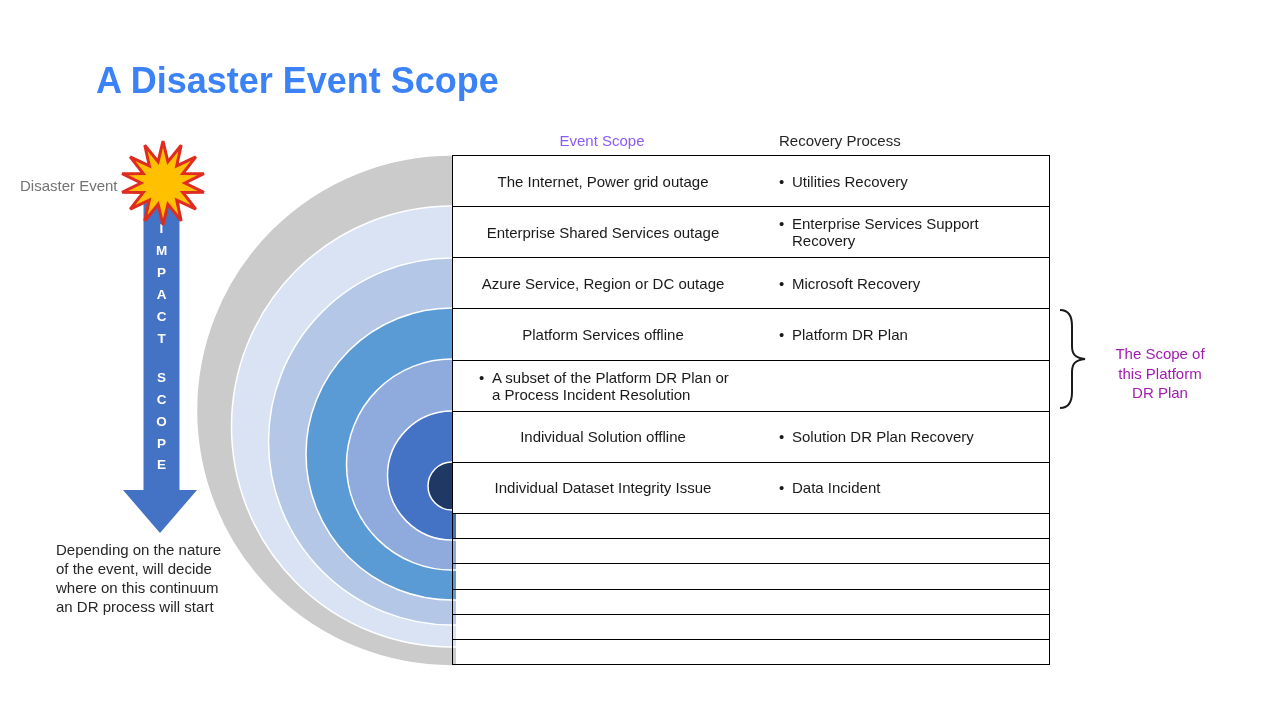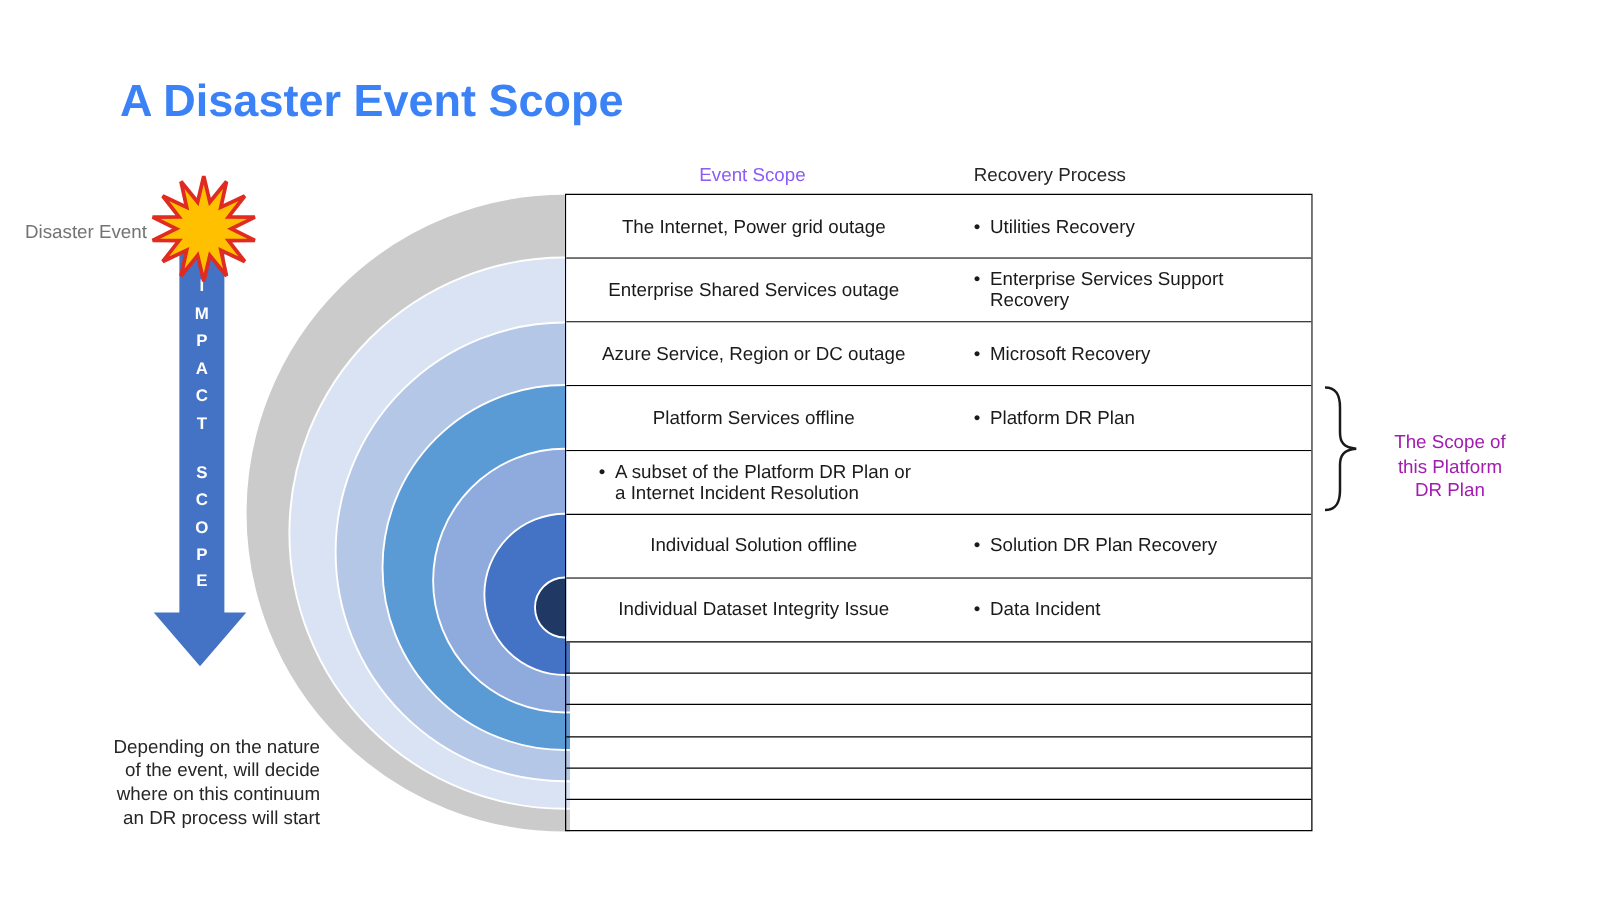--- a/index.html
+++ b/index.html
@@ -18,22 +18,22 @@
   .erow{flex:1;border-bottom:1.5px solid #000;box-sizing:border-box;background:transparent;}
   .erow:last-child{border-bottom:none;}
   .c1{width:300px;display:flex;align-items:center;justify-content:center;
       text-align:center;padding:0 22px;box-sizing:border-box;}
   .c2{flex:1;display:flex;align-items:center;box-sizing:border-box;
       padding-left:26px;padding-right:4px;}
   .rec{position:relative;padding-left:13px;line-height:17px;max-width:246px;}
   .rec .bullet{position:absolute;left:0;top:0;}
   .rl{display:block;}
   
-  #bottom-note{left:56px;top:540px;width:200px;text-align:right;font-size:15px;
-               line-height:19px;color:#262626;margin-top:48px;}
+  #bottom-note{left:56px;top:540px;width:200px;text-align:left;font-size:15px;
+               line-height:19px;color:#262626;}
   #brace-note{left:1098px;top:344px;width:124px;text-align:center;font-size:15px;
               line-height:19.5px;color:#a21caf;}
   svg{display:block;}
   svg text{font-family:"Liberation Sans",sans-serif;font-weight:bold;fill:#fff;font-size:13.5px;}
 </style>
 </head>
 <body>
 
 <svg class="abs" style="left:180px;top:140px" width="276" height="560" viewBox="0 0 276 560">
   <circle cx="272" cy="270.5" r="255.5" stroke="#fff" stroke-width="1.5" fill="#CBCBCB"></circle>
@@ -119,21 +119,21 @@
       <span class="rl">Platform DR Plan</span>
       <span class="rl"></span>
     </div>
       </div>
   </div>
   <div class="crow">
     <div class="c2">
         <div class="rec">
       <span class="bullet">•</span>
       <span class="rl">A subset of the Platform DR Plan or</span>
-      <span class="rl">a Internet Incident Resolution</span>
+      <span class="rl">a Process Incident Resolution</span>
     </div>
       </div>
   </div>
   <div class="crow">
     <div class="c1">
         <span>Individual Solution offline</span>
       </div>
     <div class="c2">
         <div class="rec">
       <span class="bullet">•</span>

